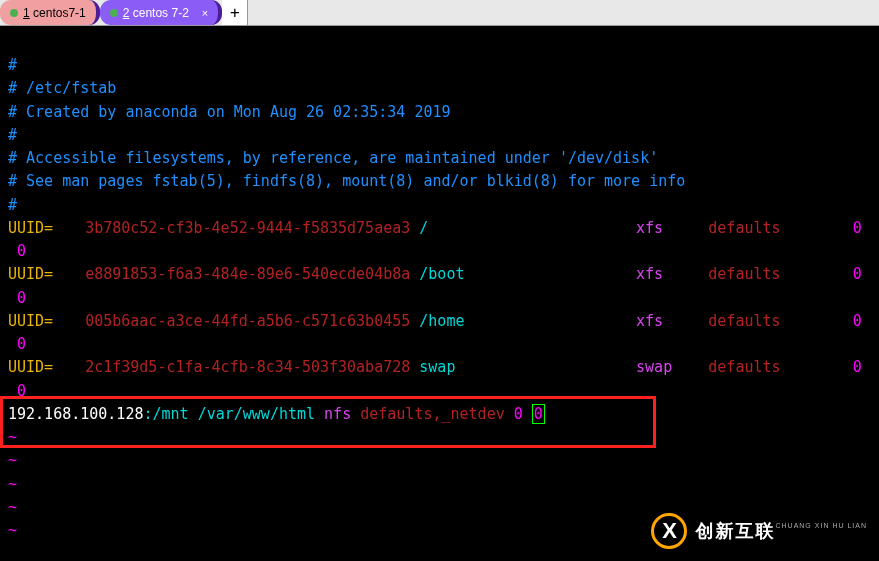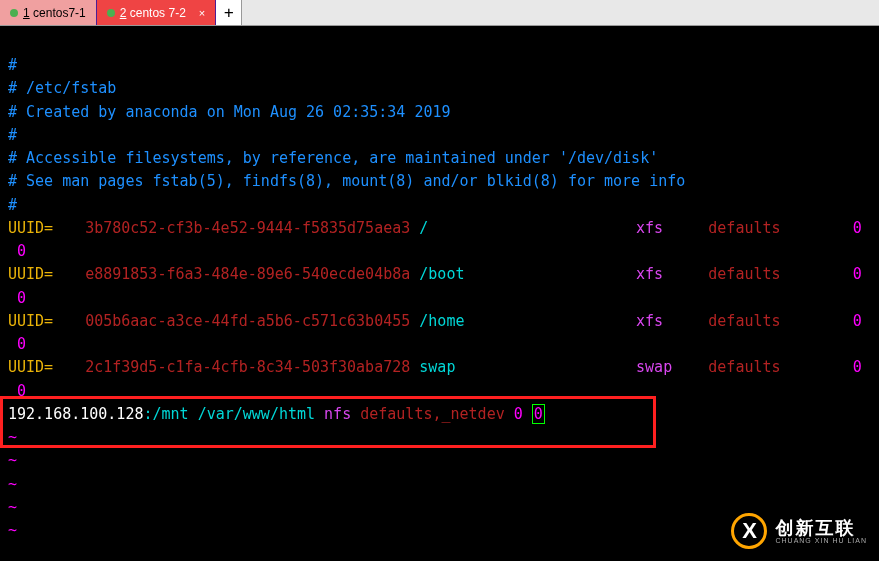--- a/index.html
+++ b/index.html
@@ -19,31 +19,32 @@
       display: flex;
       background: #e8e8e8;
       height: 26px;
       border-bottom: 1px solid #999;
     }
     .tab {
       display: flex;
       align-items: center;
       padding: 0 10px;
       font-size: 12px;
-      border-right: 1px solid #4c1d95;
+      border-right: 4px solid #4c1d95;
       cursor: pointer;
       font-family: Arial, sans-serif;
       gap: 5px;
+      border-radius: 11px;
     }
     .tab.inactive {
       background: #f0a0a0;
       color: #000;
     }
     .tab.active {
-      background: #ef4444;
+      background: #8b5cf6;
       color: #fff;
     }
     .tab .close-x {
       margin-left: 8px;
       font-size: 11px;
     }
     .tab-dot {
       width: 8px;
       height: 8px;
       border-radius: 50%;
@@ -116,21 +117,21 @@
       justify-content: center;
       position: relative;
     }
     .watermark-x {
       color: #fff;
       font-size: 22px;
       font-weight: bold;
     }
     .watermark-text {
       display: flex;
-      flex-direction: column;
+      flex-direction: row;
       line-height: 1;
     }
     .watermark-main {
       font-size: 18px;
       font-weight: bold;
       letter-spacing: 2px;
     }
     .watermark-sub {
       font-size: 7px;
       letter-spacing: 1px;

